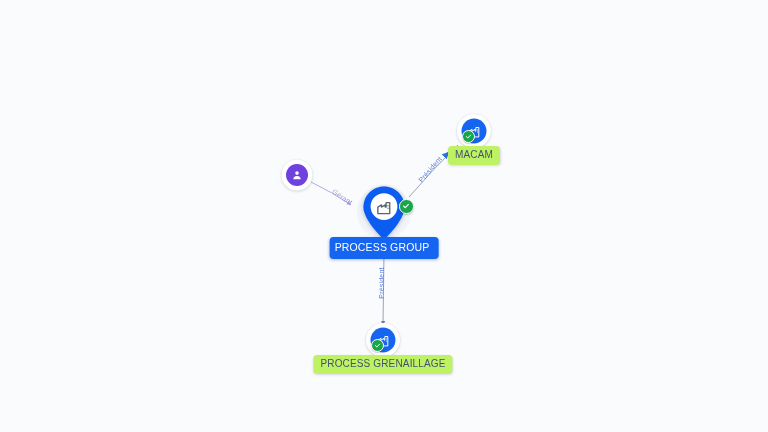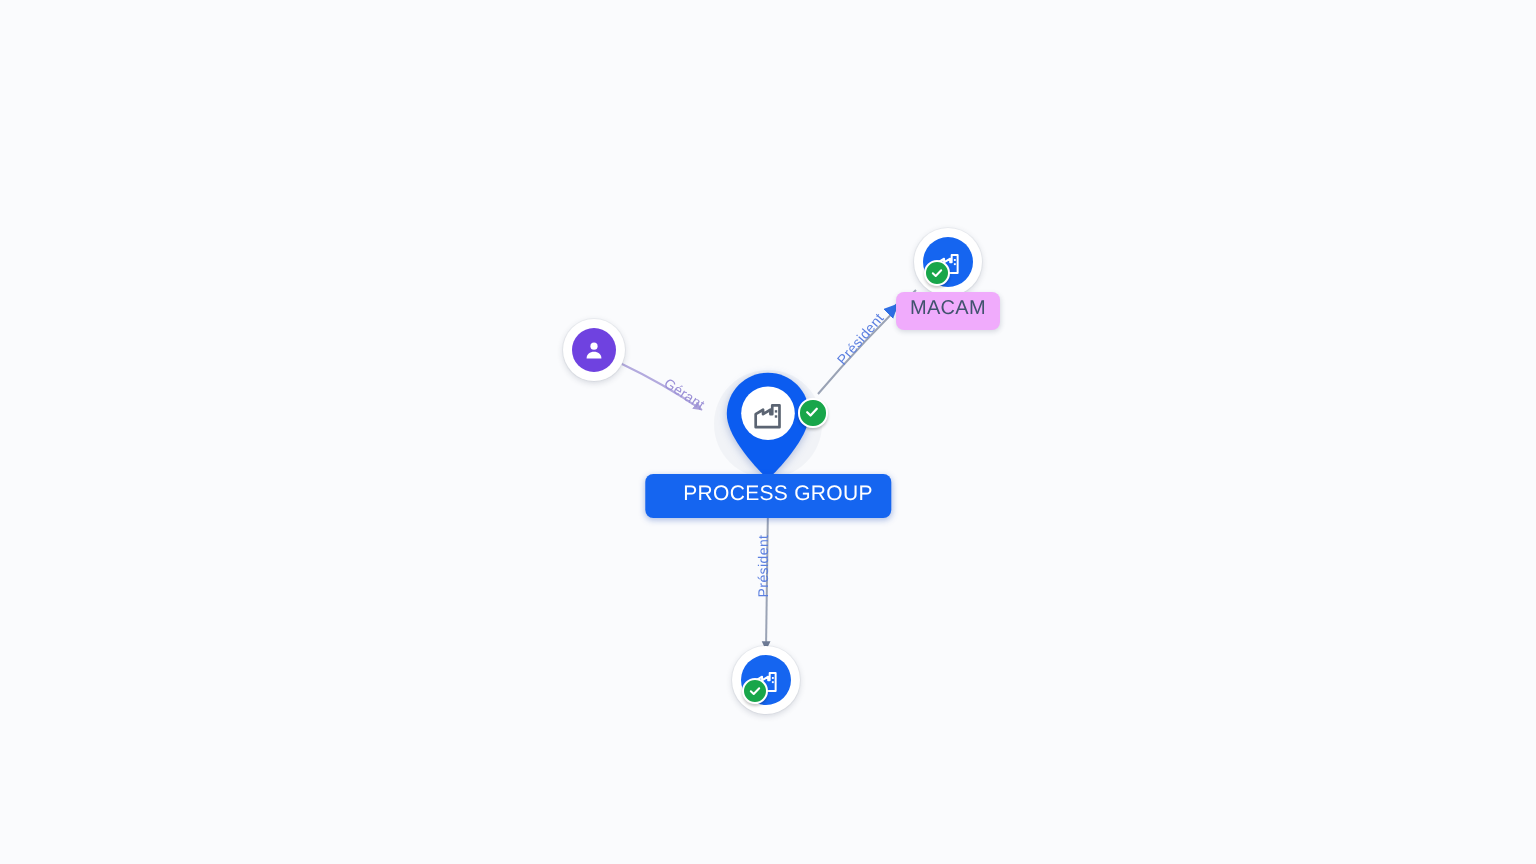--- a/index.html
+++ b/index.html
@@ -82,29 +82,29 @@
   
   .lbl {
     position: absolute;
     transform: translate(-50%, 0);
     white-space: nowrap;
     font-size: 10px;
     letter-spacing: .15px;
     line-height: 1;
     padding: 4px 7px 5px 7px;
     border-radius: 4px;
-    background: #f0abfc;
+    background: #bef264;
     color: #42526e;
     box-shadow: 0 1px 2.5px rgba(40,50,80,.16);
   }
   .lbl.primary {
     background: #1565f0;
     color: #ffffff;
     font-size: 10.5px;
-    padding: 5px 9px 6px 19px;
+    padding: 5px 9px 6px 5px;
     border-radius: 4px;
     box-shadow: 0 1px 3px rgba(20,70,180,.35);
   }
 
   
   .edge-text {
     font-family: "Liberation Sans", sans-serif;
     font-size: 7px;
     letter-spacing: .2px;
   }
@@ -180,20 +180,21 @@
           <rect x="16.2" y="8.6" width="1.6" height="1.6" fill="#ffffff"></rect>
           <rect x="16.2" y="12.2" width="1.6" height="1.6" fill="#ffffff"></rect>
         </svg>
       </div>
       <div class="badge" style="width:11px; height:11px; right:-1px; top:-1px;">
         <svg width="7" height="7" viewBox="0 0 24 24" aria-hidden="true">
           <path d="M4.8 12.4 L9.8 17.2 L19.2 7.2" fill="none" stroke="#ffffff" stroke-width="3.4" stroke-linecap="round" stroke-linejoin="round"></path>
         </svg>
       </div>
     </div>
+    <div class="lbl" style="left:383px; top:355px;">PROCESS GRENAILLAGE</div>
 
     <div class="node" style="left:384px; top:212px;">
       <div class="halo" style="width:54px; height:54px;"></div>
       <div class="pin-wrap">
         <svg width="46" height="56" viewBox="0 0 46 56" style="display:block; filter: drop-shadow(0 1px 2px rgba(20,60,160,.30));" aria-hidden="true">
           <path d="M23 2.4
                    C11.6 2.4 2.4 11.6 2.4 23
                    C2.4 33.2 14.0 46.6 20.3 53.0
                    C21.8 54.5 24.2 54.5 25.7 53.0
                    C32.0 46.6 43.6 33.2 43.6 23

